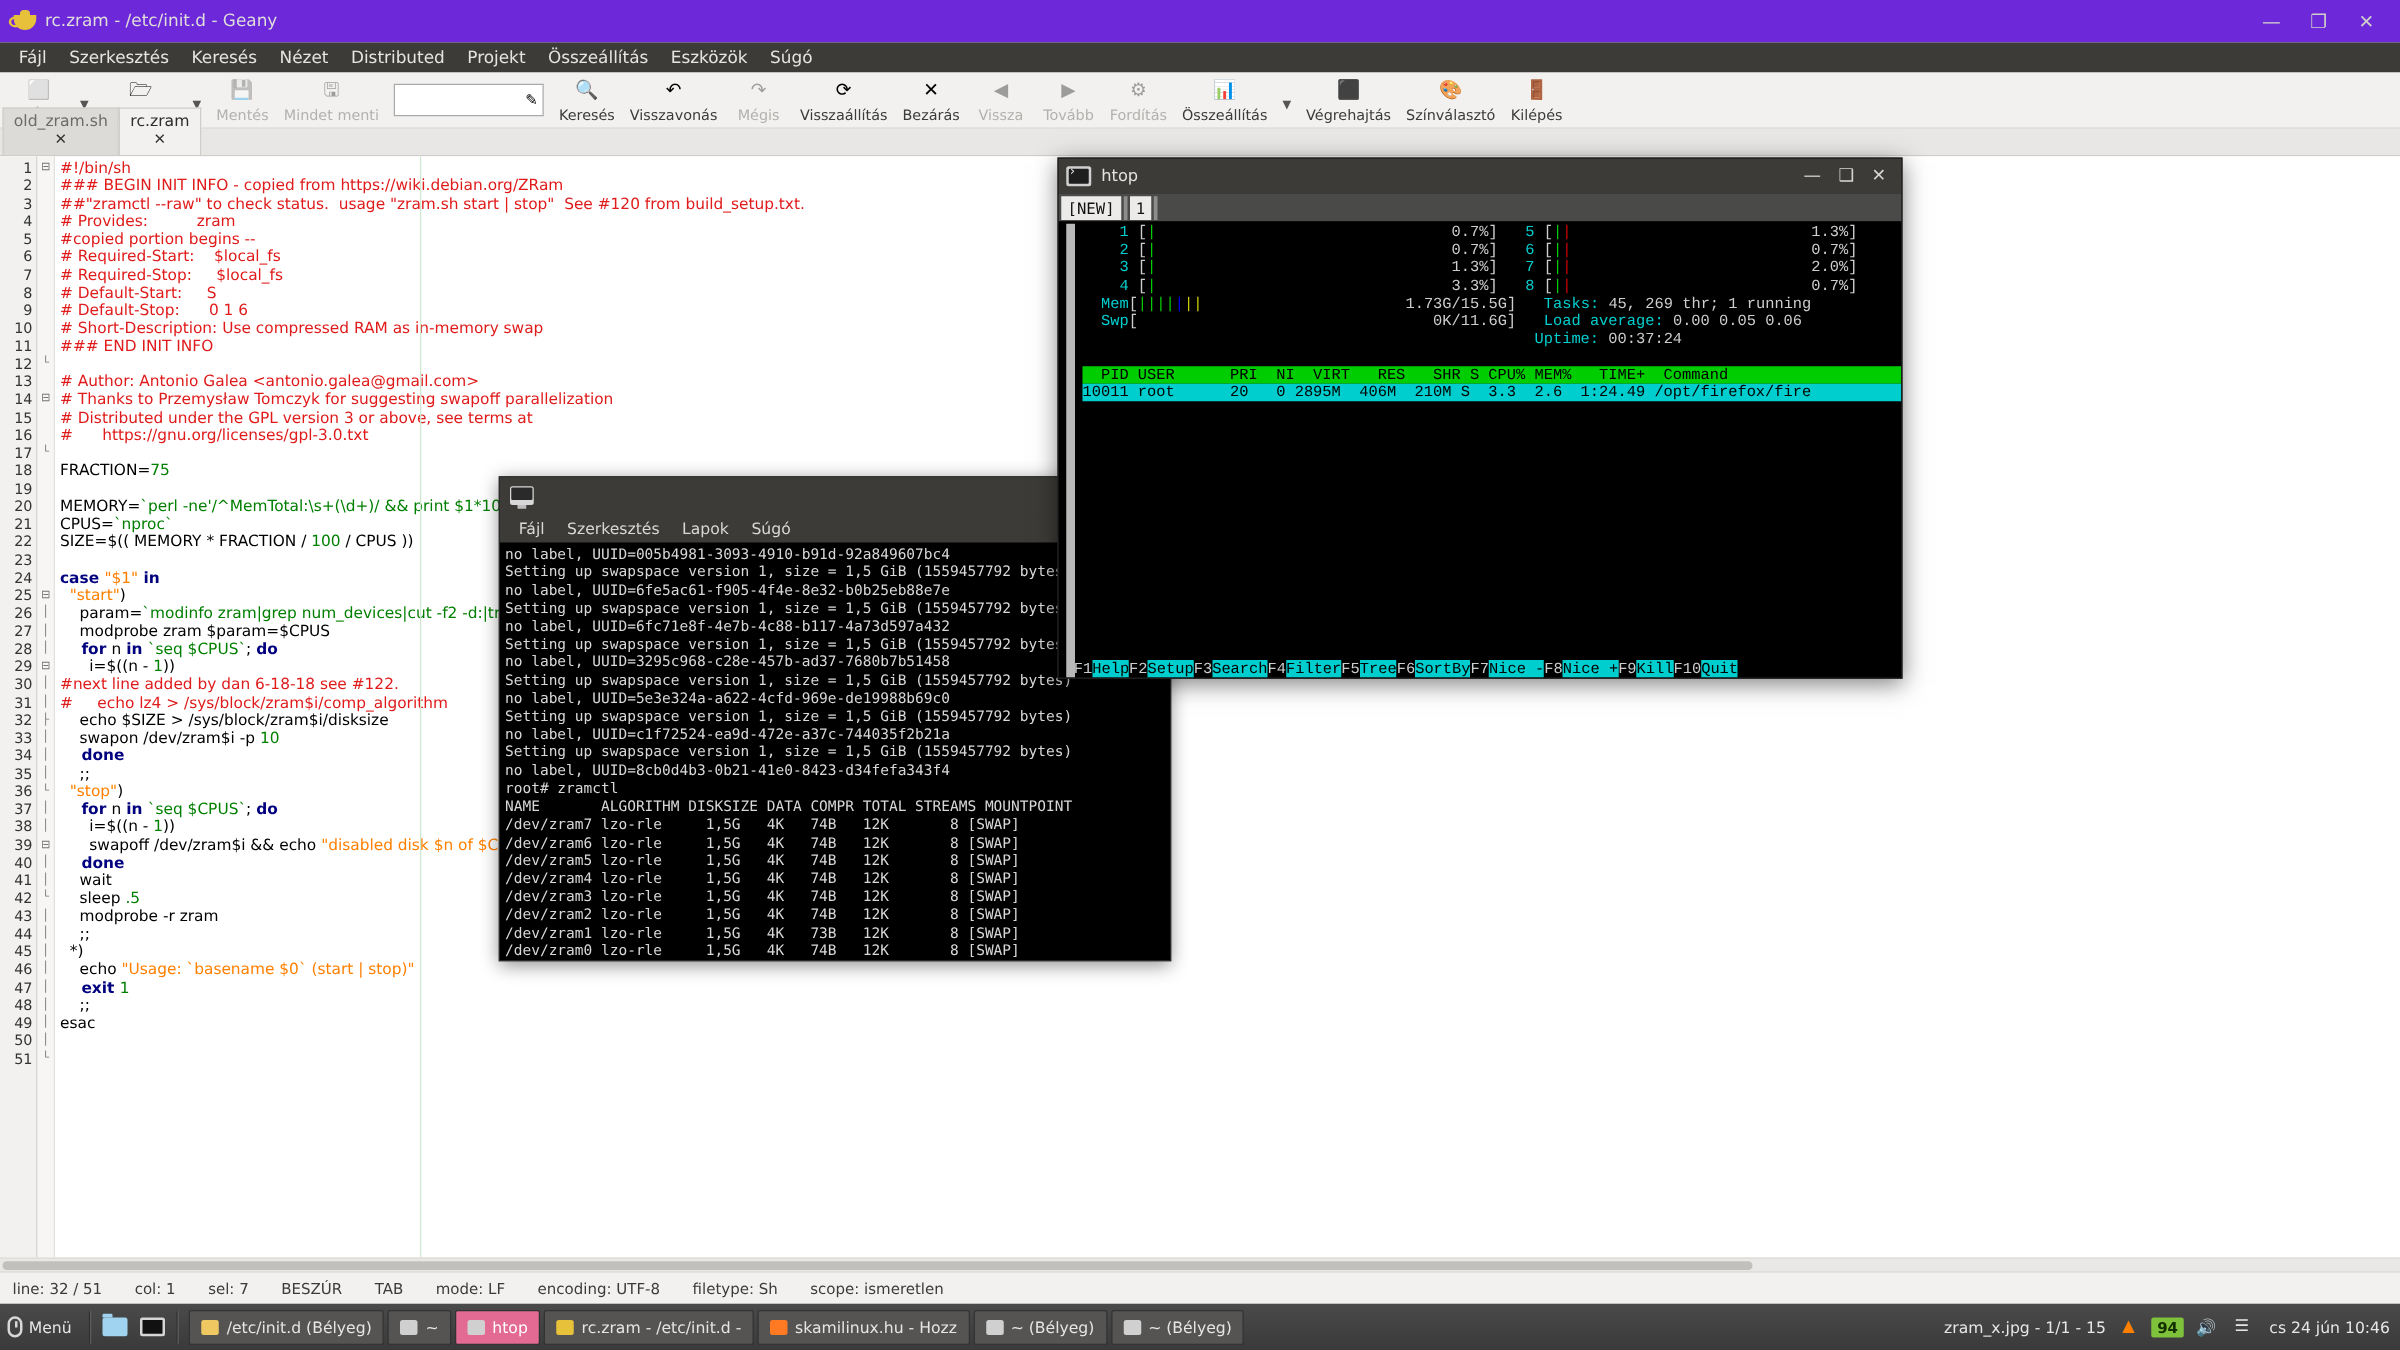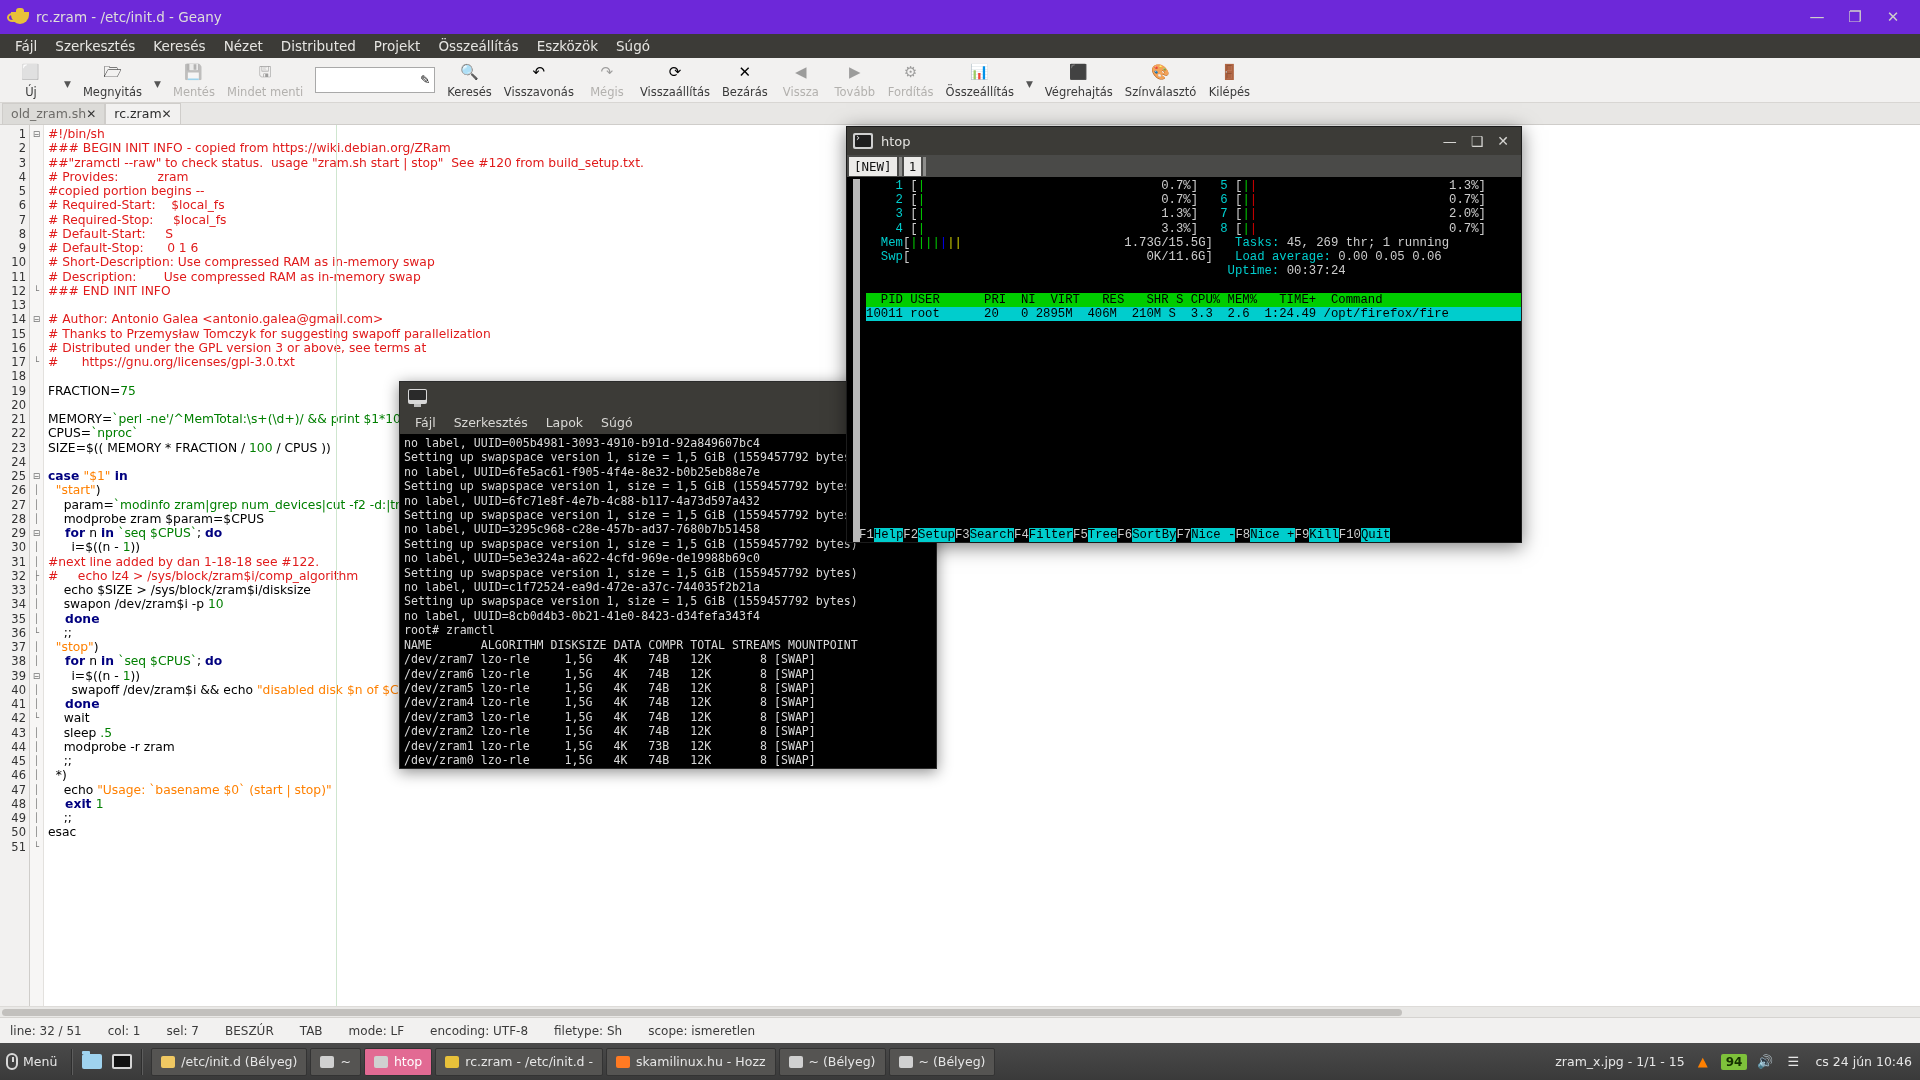--- a/index.html
+++ b/index.html
@@ -43,21 +43,21 @@
   .tb-item.dis .tb-ico { opacity: .35; }
   .tb-arrow { font-size: 9px; color:#555; padding: 0 6px; align-self: center; margin-top:8px;}
   .tb-search { width: 120px; height: 26px; background:#fff; border:1px solid #a9a9a9;
                margin: 0 6px; display:flex; align-items:center; justify-content:flex-end;
                padding-right:4px; font-size:12px;}
 
   .g-tabs { height: 22px; background:#e8e7e5; border-bottom:1px solid #cfcdca;
             display:flex; align-items:flex-end; padding-left:2px;}
   .g-tab { display:flex; align-items:center; gap:0; font-size: 12.5px; padding: 2px 8px 3px;
            border:1px solid #cfcdca; border-bottom:none; background:#dcdbd8; color:#6d6b68;
-           height: 21px;}
+           height: 38px; flex-direction: column;}
   .g-tab.active { background:#f2f1f0; color:#2c2c2c; }
   .g-tab .x { font-size: 12px; font-weight:bold; color:#333; }
 
   .g-editor { flex: 1; display:flex; background:#ffffff; position: relative; overflow:hidden; }
   .gutter { width: 30px; background:#f2f1f0; border-right:1px solid #cfcdca;
             text-align:right; padding-top: 2px; font-family:"DejaVu Sans", sans-serif;
             font-size: 11.5px; color:#333; }
   .gutter div { height: 14.25px; line-height:14.25px; padding-right:3px; }
   .foldcol { width: 14px; background:#f7f6f5; border-right:1px solid #e3e1de; padding-top:2px;}
   .foldcol div { height:14.25px; line-height:14.25px; text-align:center; font-size:9px; color:#777;}
@@ -371,41 +371,40 @@
       <div class="ln"><span class="c-com">#!/bin/sh</span></div>
           <div class="ln"><span class="c-com">### BEGIN INIT INFO - copied from https://wiki.debian.org/ZRam</span></div>
           <div class="ln"><span class="c-com">##"zramctl --raw" to check status.  usage "zram.sh start | stop"  See #120 from build_setup.txt.</span></div>
           <div class="ln"><span class="c-com"># Provides:          zram</span></div>
           <div class="ln"><span class="c-com">#copied portion begins --</span></div>
           <div class="ln"><span class="c-com"># Required-Start:    $local_fs</span></div>
           <div class="ln"><span class="c-com"># Required-Stop:     $local_fs</span></div>
           <div class="ln"><span class="c-com"># Default-Start:     S</span></div>
           <div class="ln"><span class="c-com"># Default-Stop:      0 1 6</span></div>
           <div class="ln"><span class="c-com"># Short-Description: Use compressed RAM as in-memory swap</span></div>
-          <div class="ln"><span class="c-com"># Description:       Use compressed RAM as in-memory swap</span></div>
           <div class="ln"><span class="c-com">### END INIT INFO</span></div>
           <div class="ln"><span class="c-def"></span></div>
           <div class="ln"><span class="c-com"># Author: Antonio Galea &lt;antonio.galea@gmail.com&gt;</span></div>
           <div class="ln"><span class="c-com"># Thanks to Przemysław Tomczyk for suggesting swapoff parallelization</span></div>
           <div class="ln"><span class="c-com"># Distributed under the GPL version 3 or above, see terms at</span></div>
           <div class="ln"><span class="c-com">#      https://gnu.org/licenses/gpl-3.0.txt</span></div>
           <div class="ln"><span class="c-def"></span></div>
           <div class="ln"><span class="c-def">FRACTION=</span><span class="c-num">75</span></div>
           <div class="ln"><span class="c-def"></span></div>
           <div class="ln"><span class="c-def">MEMORY=</span><span class="c-cmd">`perl -ne'/^MemTotal:\s+(\d+)/ &amp;&amp; print $1*1024;' &lt; /proc/meminfo`</span></div>
           <div class="ln"><span class="c-def">CPUS=</span><span class="c-cmd">`nproc`</span></div>
           <div class="ln"><span class="c-def">SIZE=$(( MEMORY * FRACTION / </span><span class="c-num">100</span><span class="c-def"> / CPUS ))</span></div>
           <div class="ln"><span class="c-def"></span></div>
           <div class="ln"><span class="c-kw">case </span><span class="c-str">"$1"</span><span class="c-kw"> in</span></div>
           <div class="ln"><span class="c-def">  </span><span class="c-str">"start"</span><span class="c-def">)</span></div>
           <div class="ln"><span class="c-def">    param=</span><span class="c-cmd">`modinfo zram|grep num_devices|cut -f2 -d:|tr -d ' '`</span></div>
           <div class="ln"><span class="c-def">    modprobe zram $param=$CPUS</span></div>
           <div class="ln"><span class="c-kw">    for </span><span class="c-def">n </span><span class="c-kw">in </span><span class="c-cmd">`seq $CPUS`</span><span class="c-def">; </span><span class="c-kw">do</span></div>
           <div class="ln"><span class="c-def">      i=$((n - </span><span class="c-num">1</span><span class="c-def">))</span></div>
-          <div class="ln"><span class="c-com">#next line added by dan 1-18-18 see #122.</span></div>
+          <div class="ln"><span class="c-com">#next line added by dan 6-18-18 see #122.</span></div>
           <div class="ln"><span class="c-com">#     echo lz4 &gt; /sys/block/zram$i/comp_algorithm</span></div>
           <div class="ln"><span class="c-def">    echo $SIZE &gt; /sys/block/zram$i/disksize</span></div>
           <div class="ln"><span class="c-def">    swapon /dev/zram$i -p </span><span class="c-num">10</span></div>
           <div class="ln"><span class="c-kw">    done</span></div>
           <div class="ln"><span class="c-def">    ;;</span></div>
           <div class="ln"><span class="c-def">  </span><span class="c-str">"stop"</span><span class="c-def">)</span></div>
           <div class="ln"><span class="c-kw">    for </span><span class="c-def">n </span><span class="c-kw">in </span><span class="c-cmd">`seq $CPUS`</span><span class="c-def">; </span><span class="c-kw">do</span></div>
           <div class="ln"><span class="c-def">      i=$((n - </span><span class="c-num">1</span><span class="c-def">))</span></div>
           <div class="ln"><span class="c-def">      swapoff /dev/zram$i &amp;&amp; echo </span><span class="c-str">"disabled disk $n of $CPUS"</span><span class="c-def"> &amp;</span></div>
           <div class="ln"><span class="c-kw">    done</span></div>

